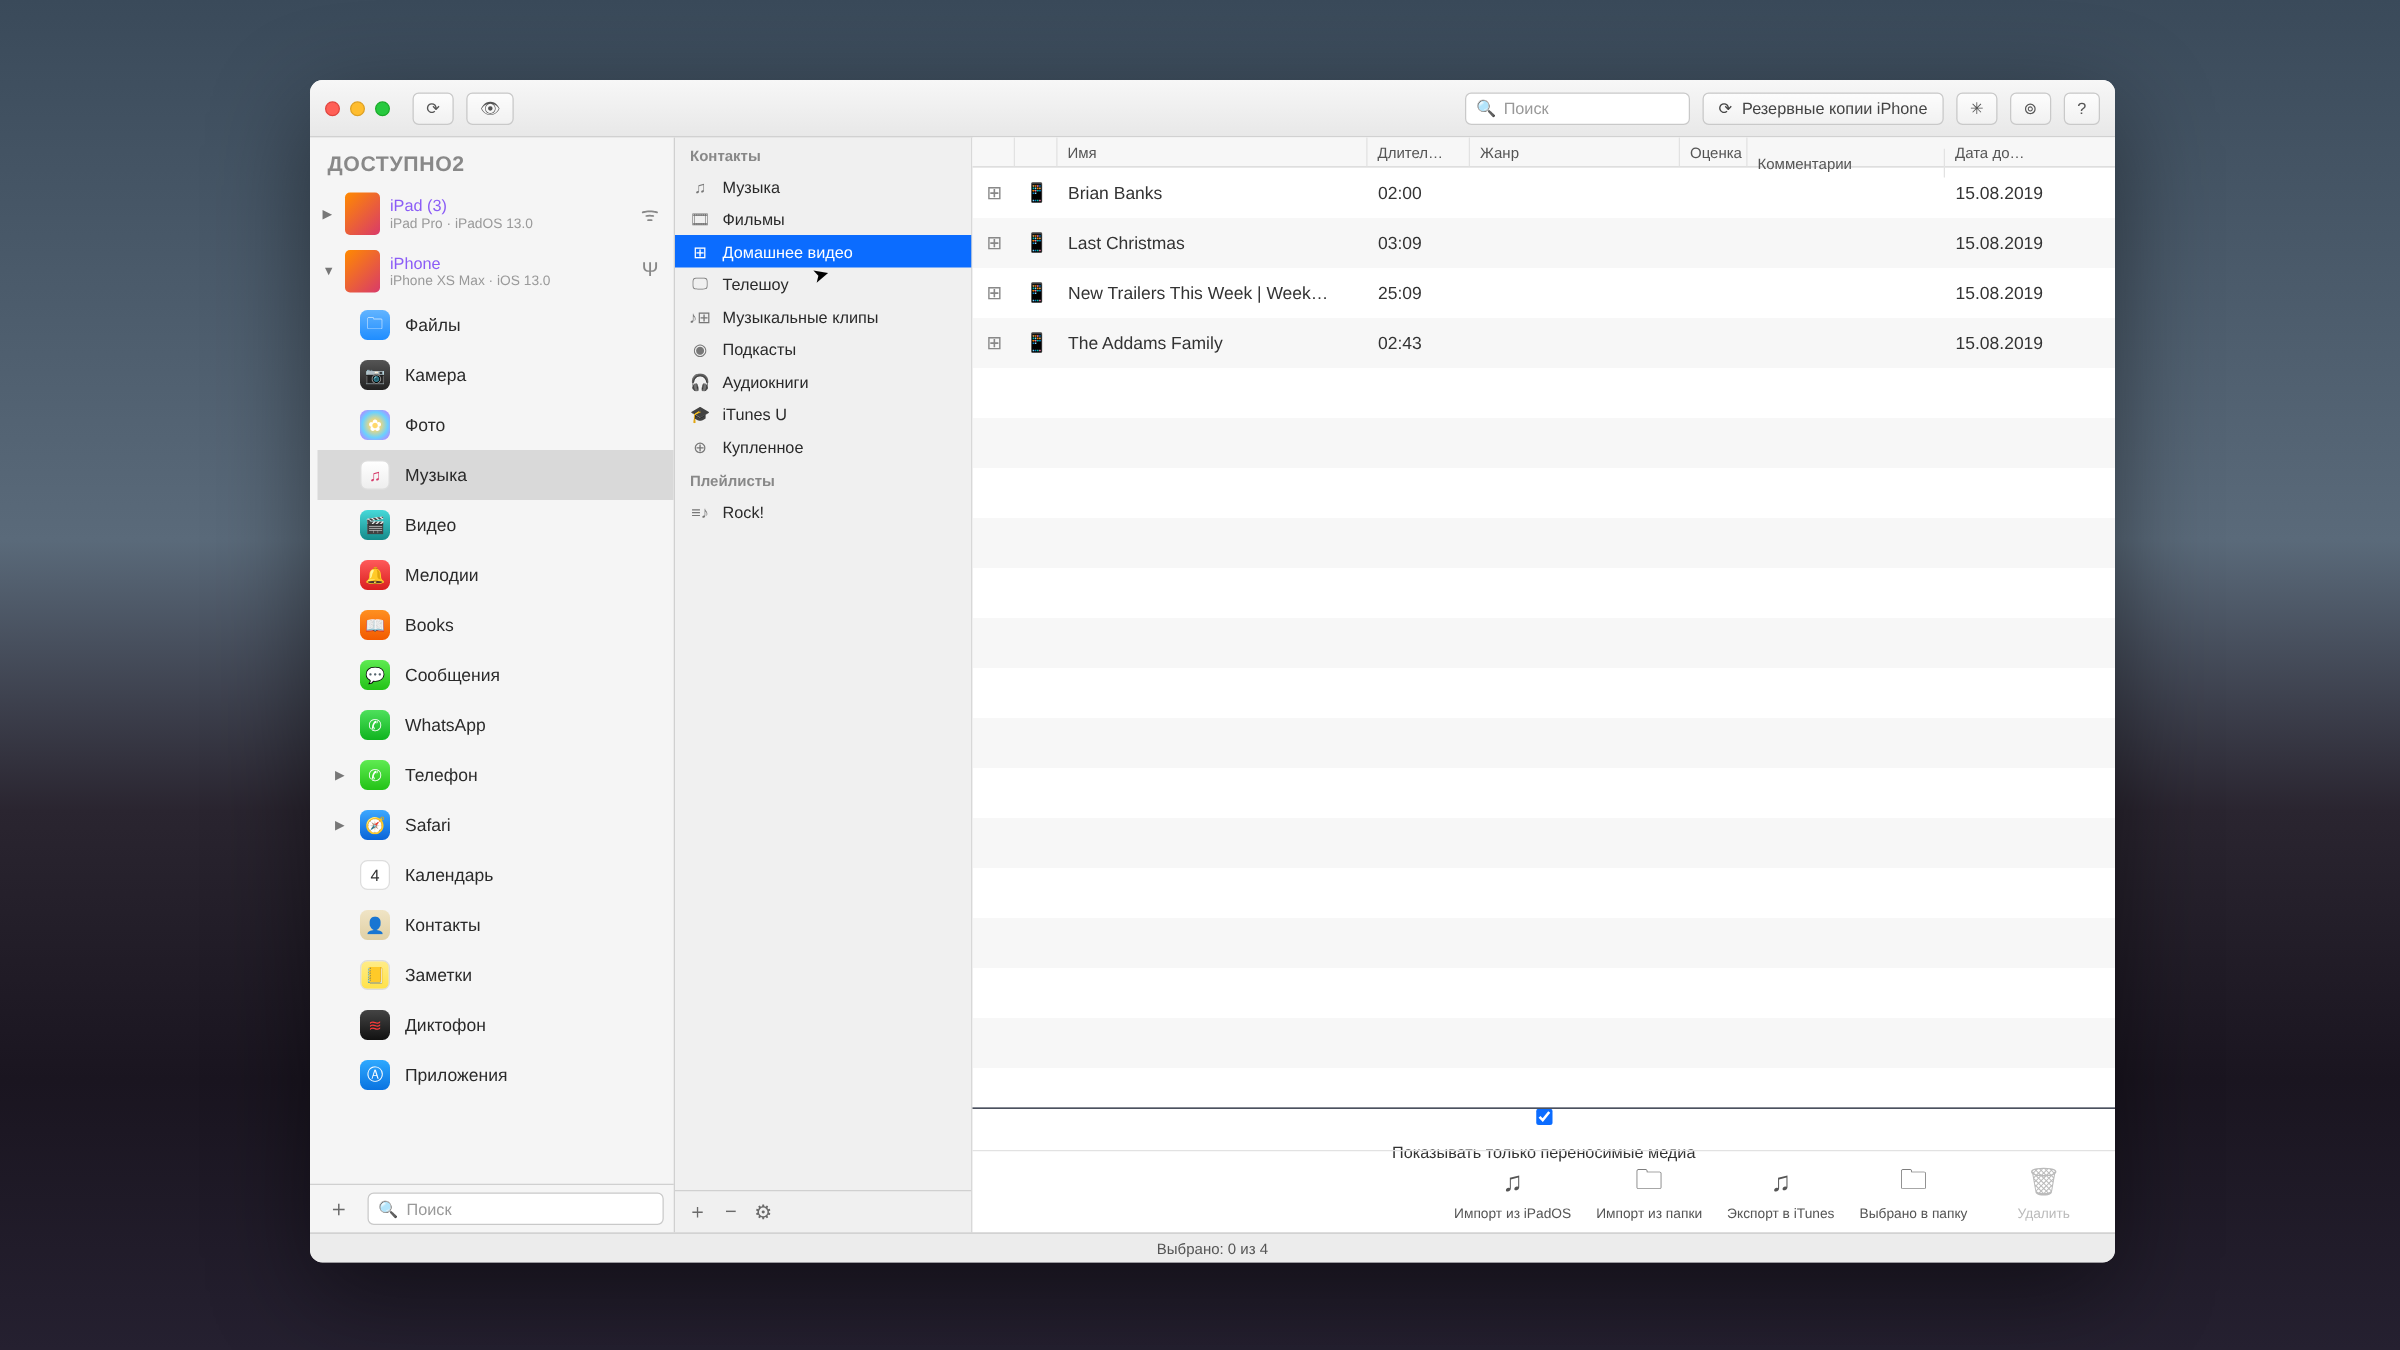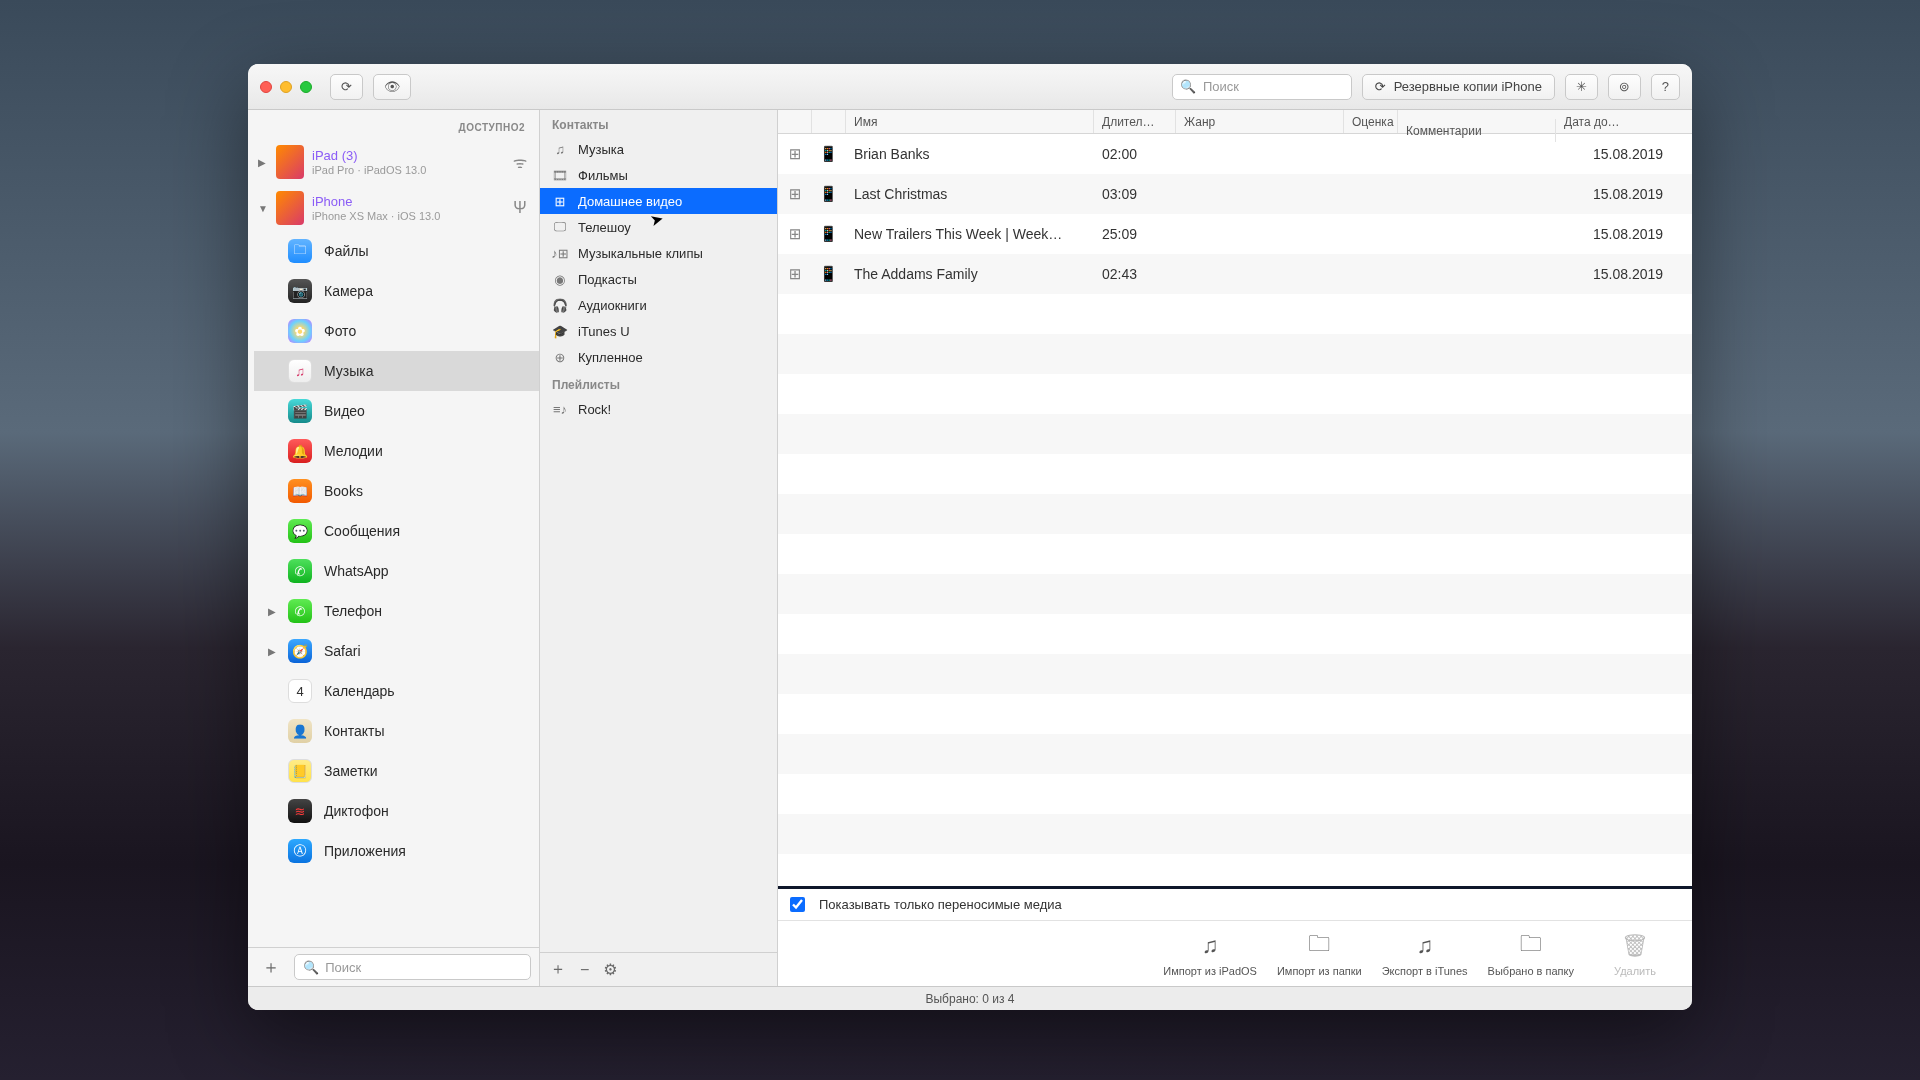--- a/index.html
+++ b/index.html
@@ -70,23 +70,23 @@
 
   
   .sidebar {
     width: 292px;
     background: #f5f5f5;
     border-right: 1px solid #d0d0d0;
     display:flex;
     flex-direction:column;
   }
   .sb-header {
-    display:flex; justify-content:flex-end;
+    display:flex; justify-content:flex-start;
     padding:12px 14px 6px;
-    font-size:10px; color:#888; font-weight:600;
+    font-size:17px; color:#888; font-weight:600;
     letter-spacing:0.5px;
   }
   .device {
     display:flex; align-items:center;
     padding: 6px 10px; gap:8px;
   }
   .device .caret { width:10px; color:#777; font-size:10px; }
   .device .thumb { width:28px; height:34px; background:linear-gradient(135deg,#ff8a00,#d93a6a); border-radius:4px; }
   .device .info { flex:1; }
   .device .title { font-size:13px; color:#8b5cf6; }
@@ -190,29 +190,29 @@
   .c-date { flex:1; text-align:right; }
 
   .tbody { flex:1; overflow:auto; }
   .trow {
     display:flex; align-items:center; height:40px;
     font-size:14px; color:#333;
   }
   .trow:nth-child(even){ background:#f7f7f7; }
   .td { padding:0 8px; }
   .td.c-icon1, .td.c-icon2 { color:#888; font-size:15px; display:flex; justify-content:center;}
-  .td.c-date { text-align:center; padding-right:0; }
+  .td.c-date { text-align:left; padding-right:0; }
 
   .tbl-empty-rows .row { height:40px; }
   .tbl-empty-rows .row:nth-child(even){ background:#f7f7f7; }
 
   .right-bottom1 {
-    border-top:3px solid #0f172a;
+    border-top:1px solid #0f172a;
     height:34px; display:flex; align-items:center;
-    padding:0 12px; gap:14px; font-size:13px; color:#333;
+    padding:0 12px; gap:14px; font-size:13px; color:#333;flex-direction:column;
   }
   .chk { width:15px; height:15px; accent-color:#0b6cff; }
 
   .right-bottom2 {
     height:66px; display:flex; align-items:center; justify-content:flex-end;
     padding:0 16px; gap:20px;
     border-top:1px solid #e2e2e2;
   }
   .act {
     display:flex; flex-direction:column; align-items:center; gap:4px;

